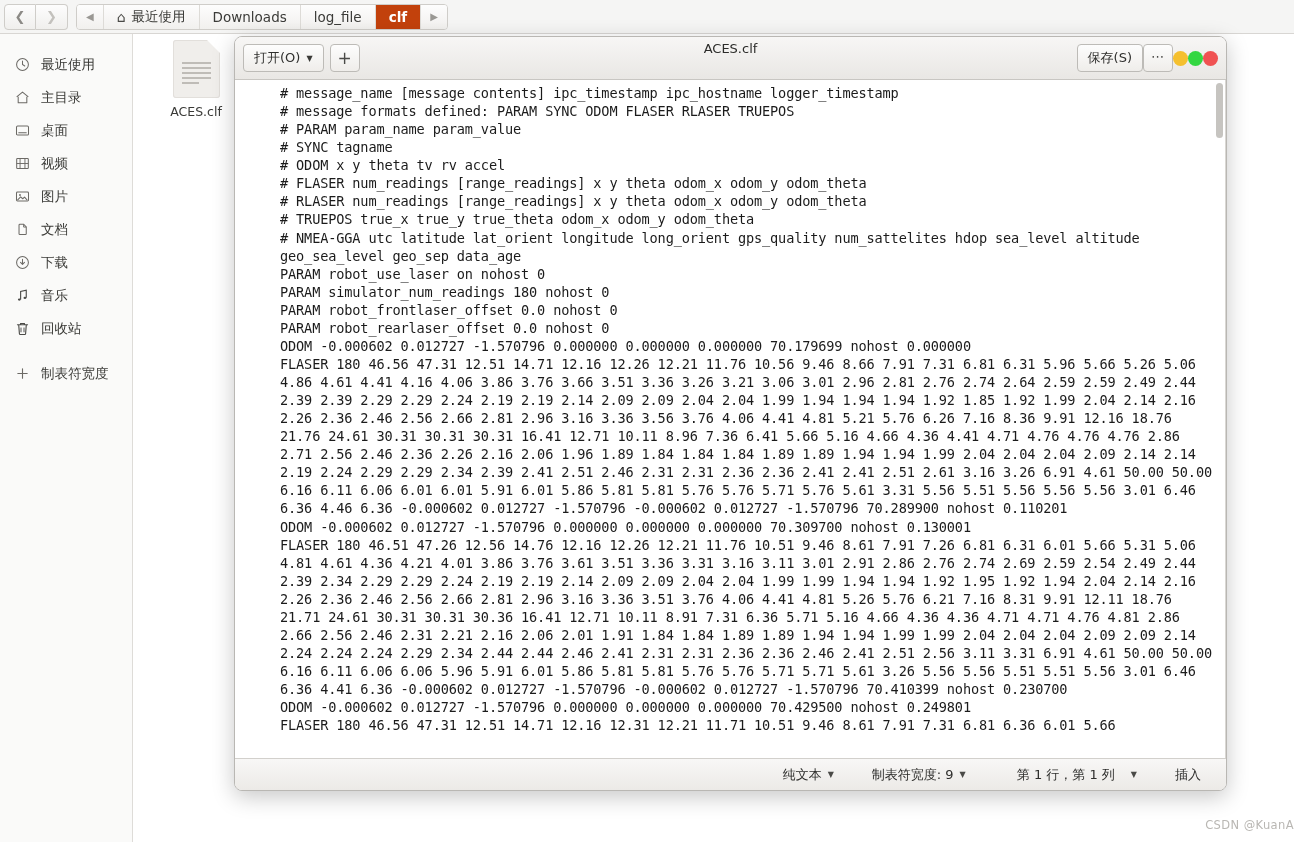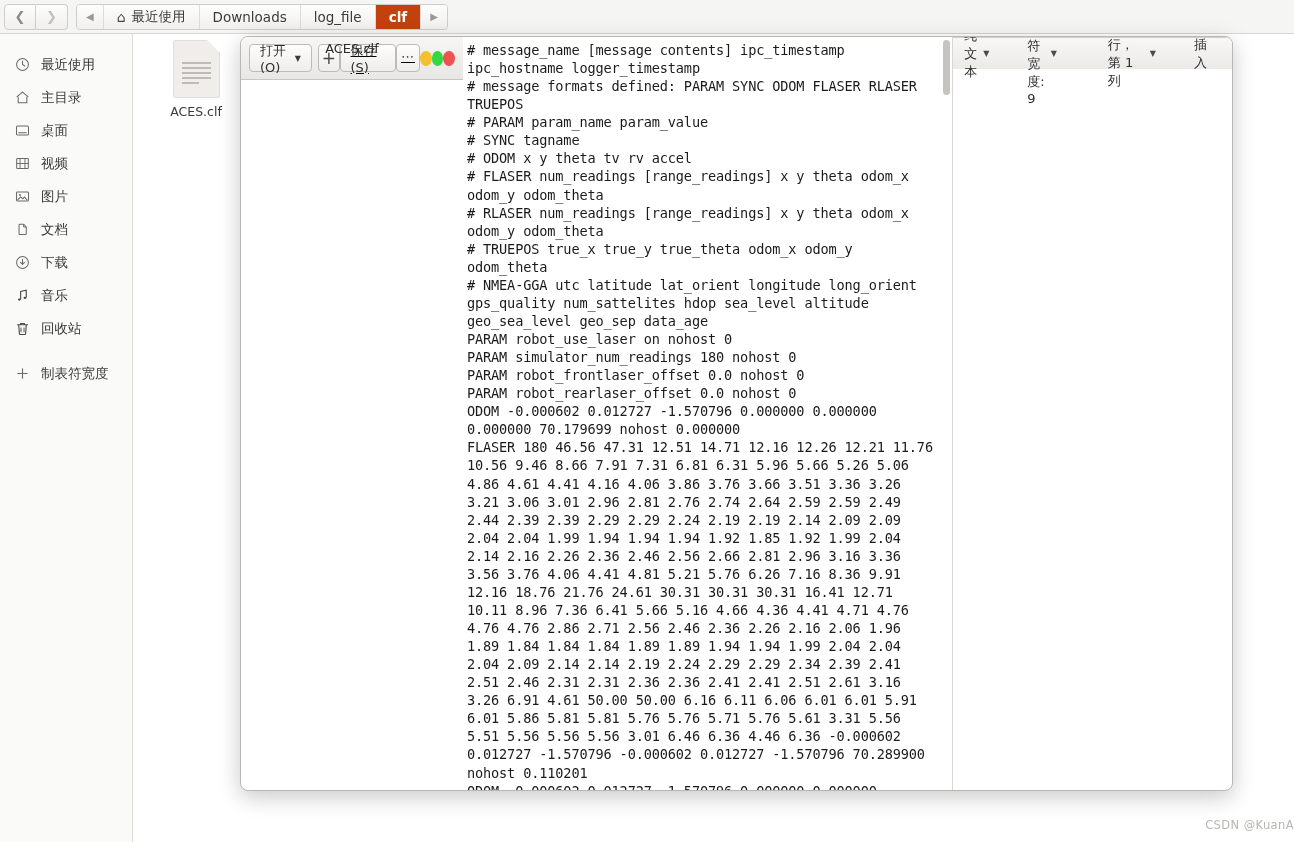--- a/index.html
+++ b/index.html
@@ -110,28 +110,28 @@
   .doc-lines i {
     display: block; height: 2px; background: #bfbcb7; margin-bottom: 3px;
   }
   .doc-lines i:last-child { width: 60%; }
   .fileicon .fname {
     margin-top: 6px; font-size: 12.5px; color: #3a3a37;
   }
 
   
   #gedit {
-    position: absolute; left: 240px; top: 36px;
+    position: absolute; left: 234px; top: 36px;
     width: 993px; height: 755px;
     background: #ffffff;
     border: 1px solid #b9b7b3;
     border-radius: 8px;
     box-shadow: 0 6px 22px rgba(0,0,0,.22);
     overflow: hidden;
-    display: flex; flex-direction: row;
+    display: flex; flex-direction: column;
   }
   #headerbar {
     height: 43px;
     background: linear-gradient(#f7f6f5,#e9e7e4);
     border-bottom: 1px solid #c8c6c2;
     display: flex; align-items: center;
     padding: 0 8px;
     position: relative;
     flex: 0 0 43px;
   }
@@ -149,30 +149,31 @@
   .caret { font-size: 8px; color: #3a3a37; }
   .hb-left { display: flex; gap: 6px; }
   .hb-title {
     position: absolute; left: 0; right: 0; top: 3px;
     text-align: center;
     pointer-events: none;
   }
   .hb-title .t1 { font-size: 13px; color: #2c2c2a; line-height: 17px; }
   .hb-title .t2 { font-size: 10.5px; color: #84827e; line-height: 14px; }
   .hb-right {
-    margin-left: auto; display: flex; align-items: center;  text-decoration: underline;
+    margin-left: auto; display: flex; align-items: center; 
   }
   .wbtn { width: 15px; height: 15px; border-radius: 50%; }
 
   
   #textwrap {
     flex: 1 1 auto;
     position: relative;
     background: #ffffff;
     overflow: hidden;
+    margin-left: 41px;
   }
   #textview {
     position: absolute; left: 0; top: 0; right: 0; bottom: 0;
     padding: 4px 14px 0 4px;
     font-family: "DejaVu Sans Mono", "Liberation Mono", monospace;
     font-size: 13.6px;
     line-height: 18.07px;
     color: #1b1b1b;
     white-space: pre-wrap;
     word-break: break-word;

